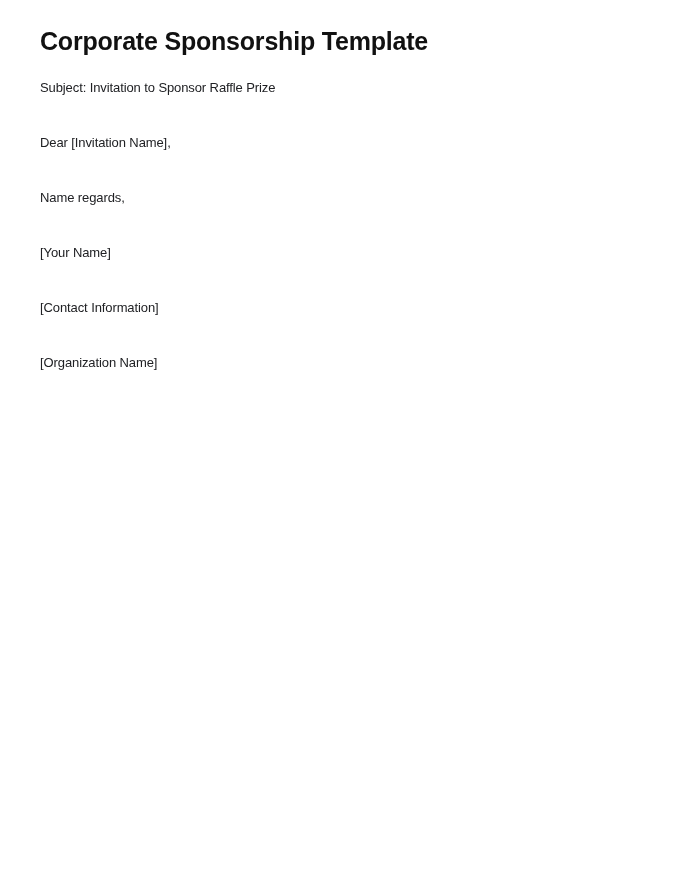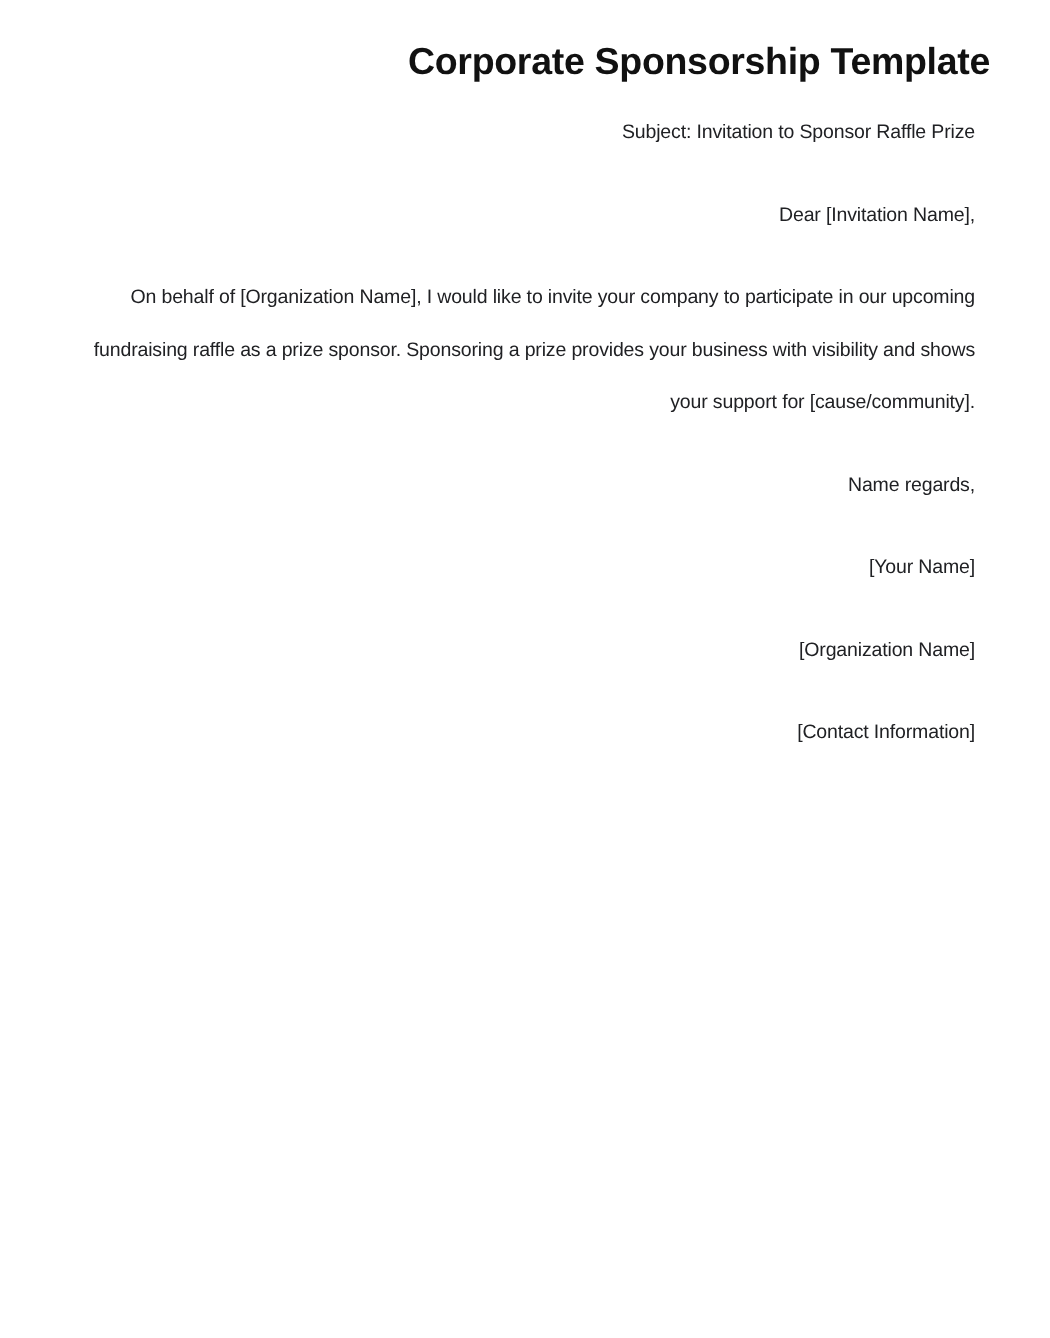--- a/index.html
+++ b/index.html
@@ -1,15 +1,15 @@
 <!DOCTYPE html>
 <html><head>
 <meta charset="utf-8">
 <style>
-  * { margin: 0; padding: 0; box-sizing: border-box; text-align: right; }
+  * { margin: 0; padding: 0; box-sizing: border-box; }
 
   html, body {
     background: #ffffff;
   }
 
   body {
     width: 700px;
     height: 892px;
     font-family: "Liberation Sans", sans-serif;
     color: #202124;
@@ -46,26 +46,25 @@
 <body>
 
 <div class="page">
 
   <h1 class="doc-title">Corporate Sponsorship Template</h1>
 
   <p class="doc-paragraph">Subject: Invitation to Sponsor Raffle Prize</p>
 
   <p class="doc-paragraph">Dear [Invitation Name],</p>
 
-  <p class="doc-paragraph">On behalf of [Organization Name], I would like to invite your company to participate in our upcoming fundraising raffle as a prize sponsor. Sponsoring a prize provides your business with visibility and shows your support for [cause/community].</p>
 
 
 
   <p class="doc-paragraph">Name regards,</p>
 
   <p class="doc-paragraph">[Your Name]</p>
 
 
+  <p class="doc-paragraph">[Contact Information]</p>
+
   <p class="doc-paragraph">[Organization Name]</p>
-
-  <p class="doc-paragraph">[Contact Information]</p>
 
 </div>
 
 </body></html>

